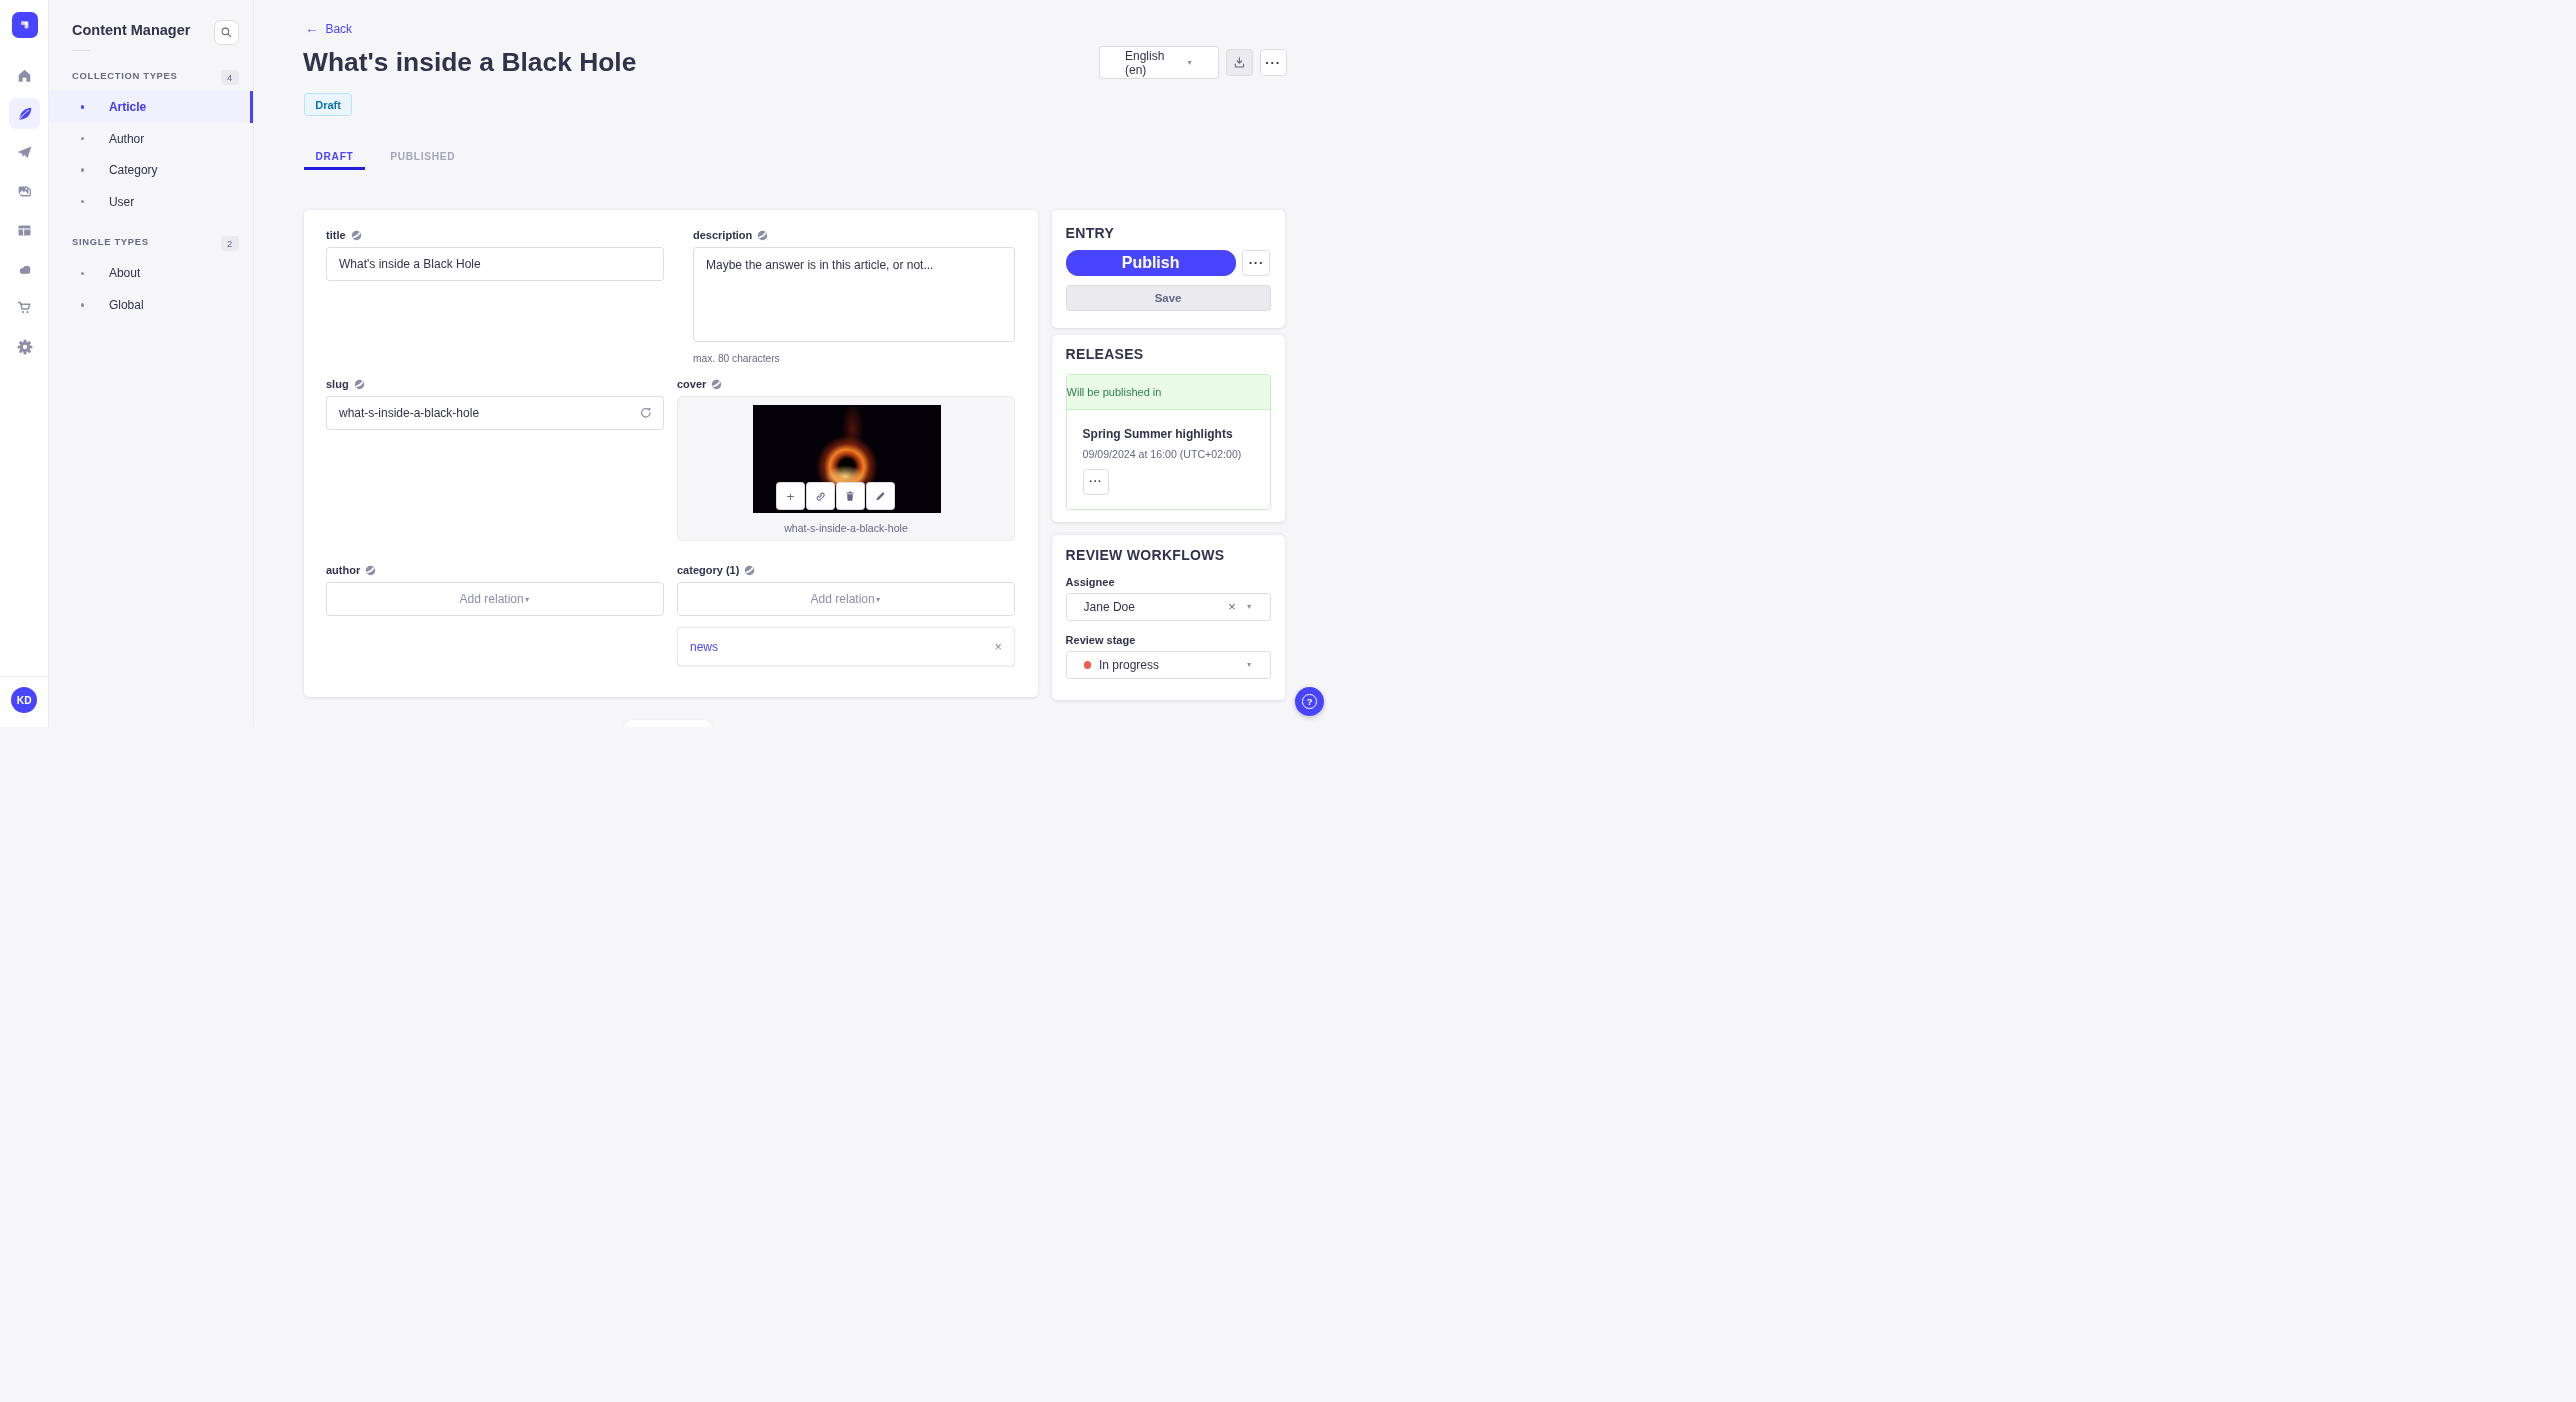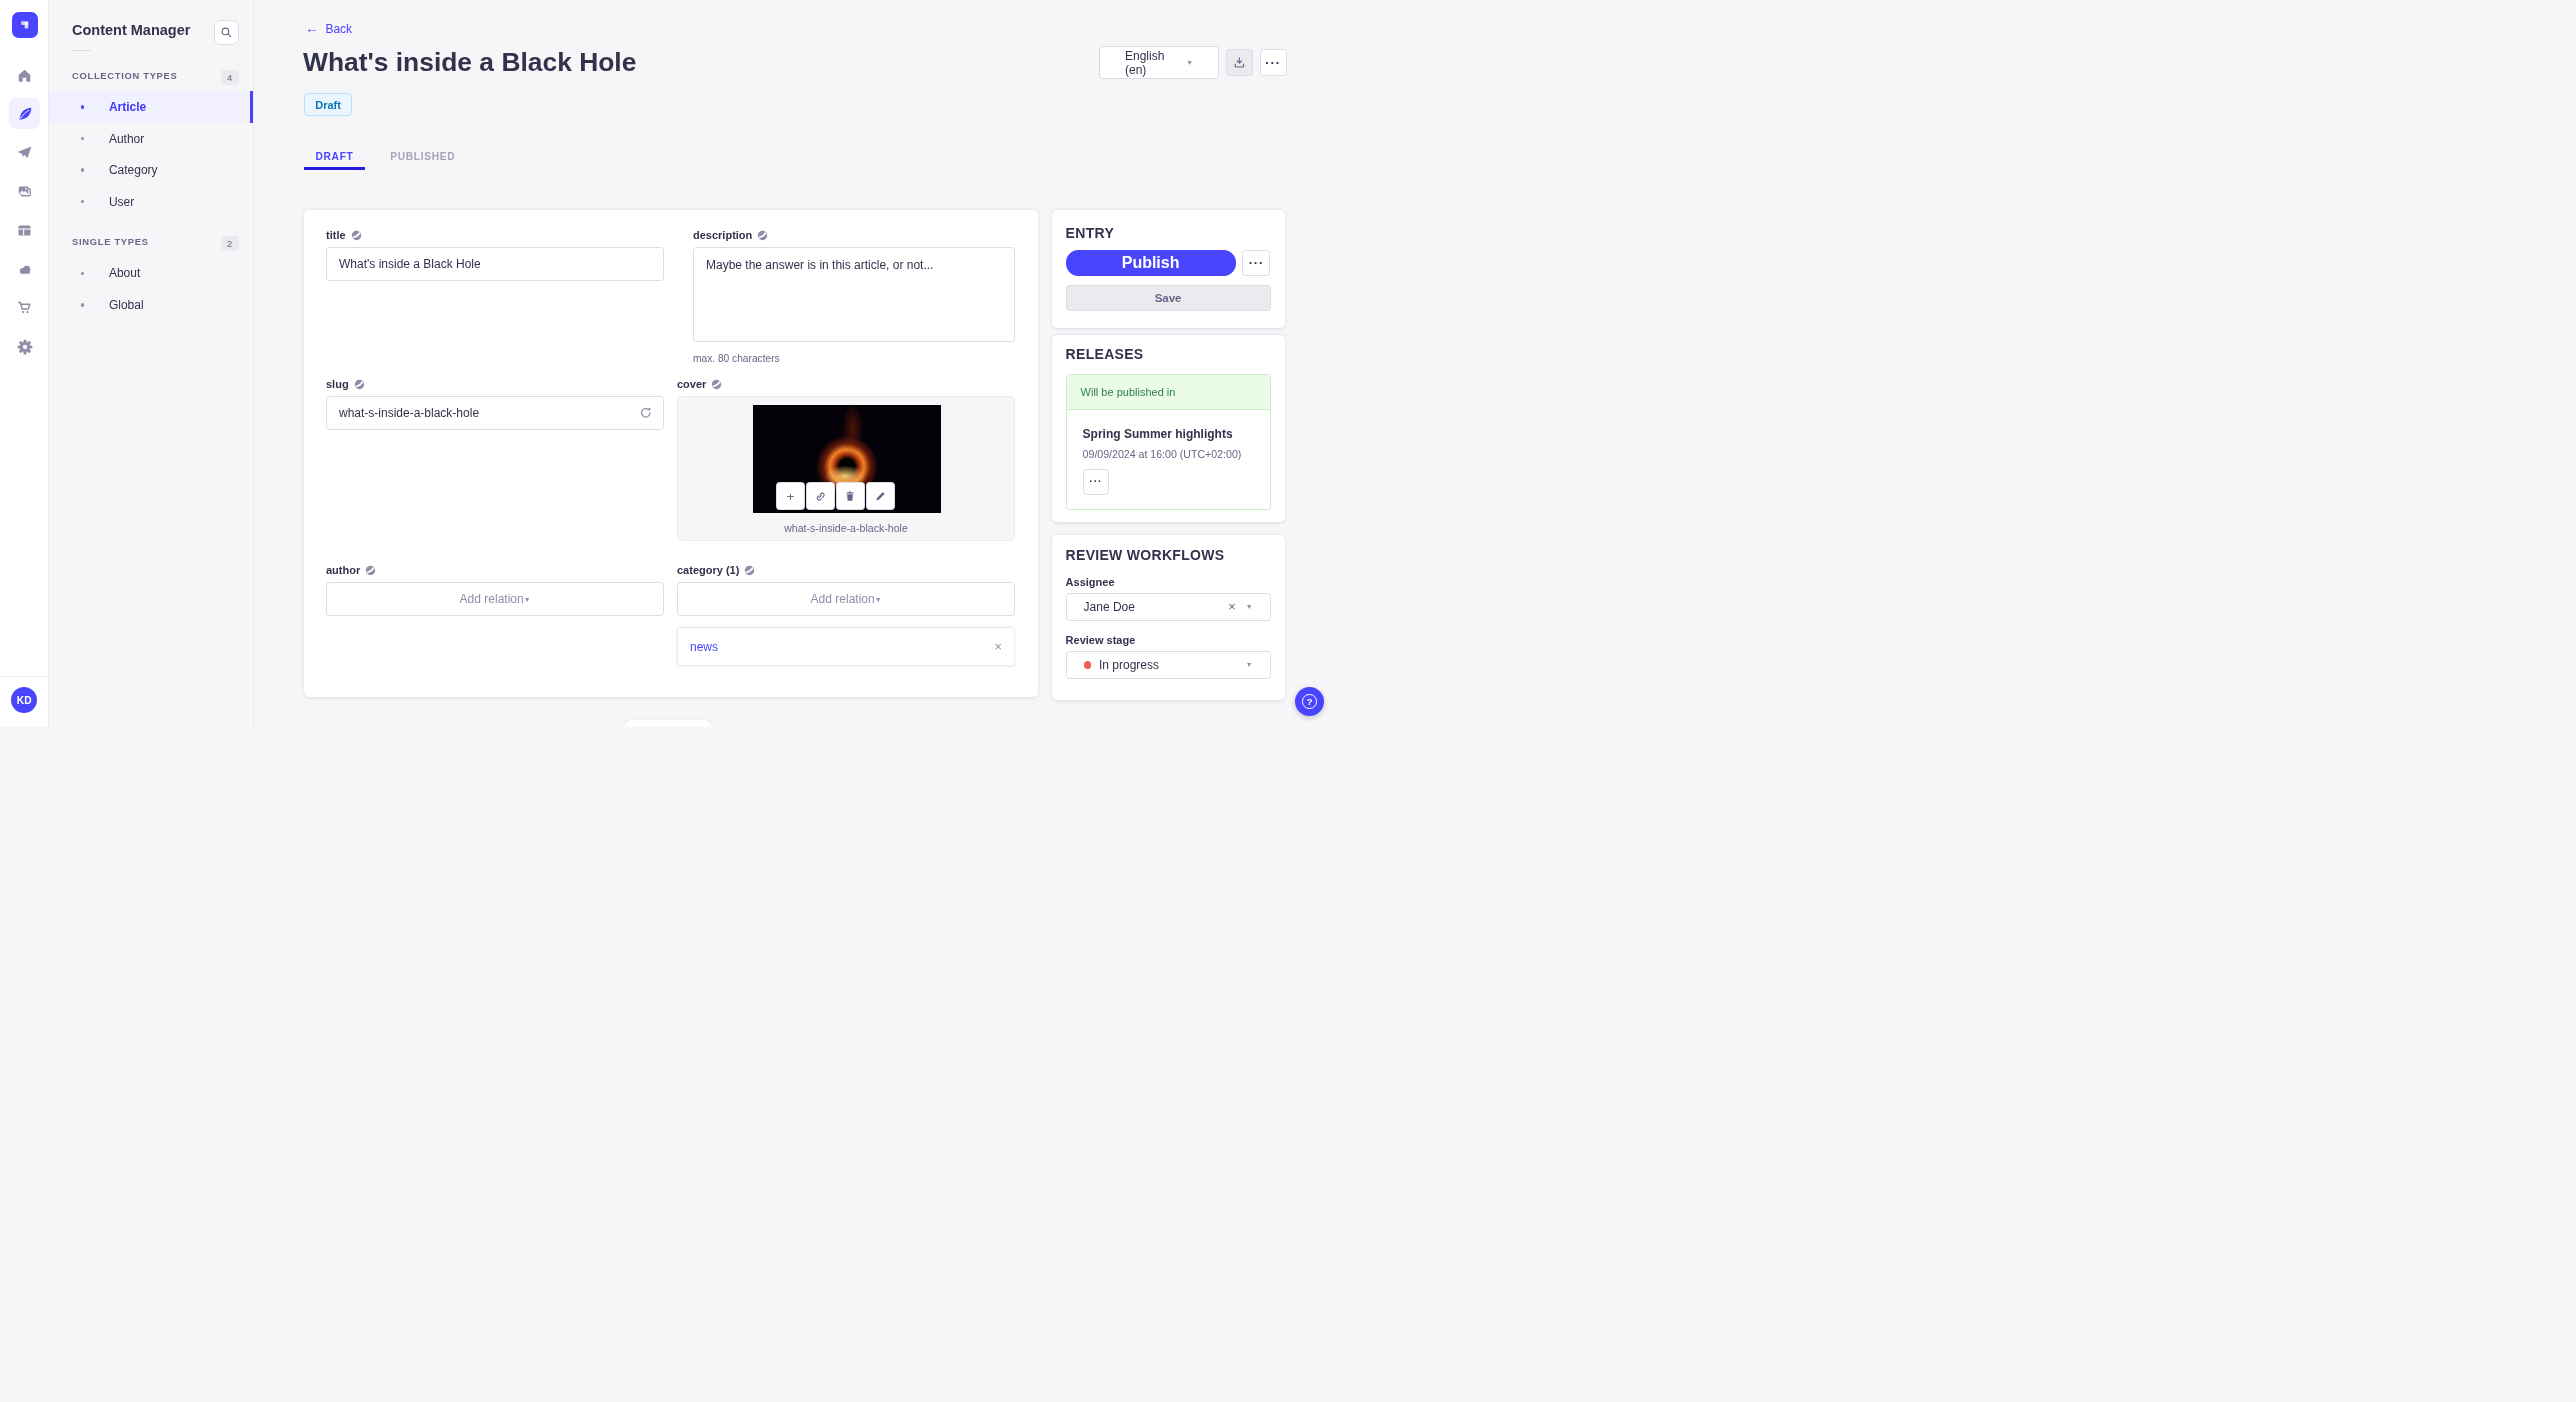--- a/index.html
+++ b/index.html
@@ -77,21 +77,21 @@
   
   .panel-heading { font-size:14px; font-weight:bold; color:#32324d; letter-spacing:0.3px; }
   .entry-card { position:absolute; left:1052px; top:210px; width:233px; height:118px; padding:14.5px 13.6px; }
   .entry-actions { margin-top:9.4px; display:flex; gap:6.8px; }
   .btn-publish { width:170px; height:26.4px; background:#4945ff; color:#fff; border:0.9px solid #4945ff; border-radius:12px; font-size:16px; font-weight:bold; cursor:pointer; font-family:"Liberation Sans",sans-serif; }
   .btn-more { width:28px; height:26.4px; background:#fff; border:0.9px solid #dcdce4; border-radius:3.4px; cursor:pointer; display:flex; align-items:center; justify-content:center; }
   .btn-save { margin-top:8.5px; width:205px; height:26.4px; background:#eaeaef; color:#666687; border:0.9px solid #dcdce4; border-radius:3.4px; font-size:11.5px; font-weight:bold; cursor:pointer; font-family:"Liberation Sans",sans-serif; }
 
   .releases-card { position:absolute; left:1052px; top:335px; width:233px; height:187px; padding:11px 13.6px; }
   .release-box { margin-top:12px; width:205px; height:136px; border:0.9px solid #c6f0c2; border-radius:3.4px; overflow:hidden; background:#fff; }
-  .release-box-head { height:35px; background:#eafbe7; border-bottom:0.9px solid #c6f0c2; display:flex; align-items:center; padding:0 14px; font-size:11px; color:#328048; }
+  .release-box-head { height:35px; background:#eafbe7; border-bottom:0.9px solid #c6f0c2; display:flex; align-items:center; padding:0 0; font-size:11px; color:#328048; }
   .release-box-body { padding:17px 16px 0 16px; }
   .release-title { font-size:12px; font-weight:bold; color:#32324d; }
   .release-date { margin-top:6.8px; font-size:10.6px; color:#666687; }
   .release-more { margin-top:9.4px; width:26.4px; height:25.6px; background:#fff; border:0.9px solid #dcdce4; border-radius:3.4px; cursor:pointer; display:flex; align-items:center; justify-content:center; }
 
   .review-card { position:absolute; left:1052px; top:535px; width:233px; height:165px; padding:12px 13.6px; }
   .review-label { margin-top:12.8px; font-size:11px; font-weight:bold; color:#32324d; margin-bottom:5.1px; }
   .review-combo { width:205px; height:28px; background:#fff; border:0.9px solid #dcdce4; border-radius:3.4px; display:flex; align-items:center; padding:0 17px; font-size:12px; color:#32324d; cursor:pointer; }
   .review-combo .grow { flex:1; }
   .stage-dot { width:7.7px; height:7.7px; border-radius:50%; background:#ee5e52; margin-right:7.7px; }

